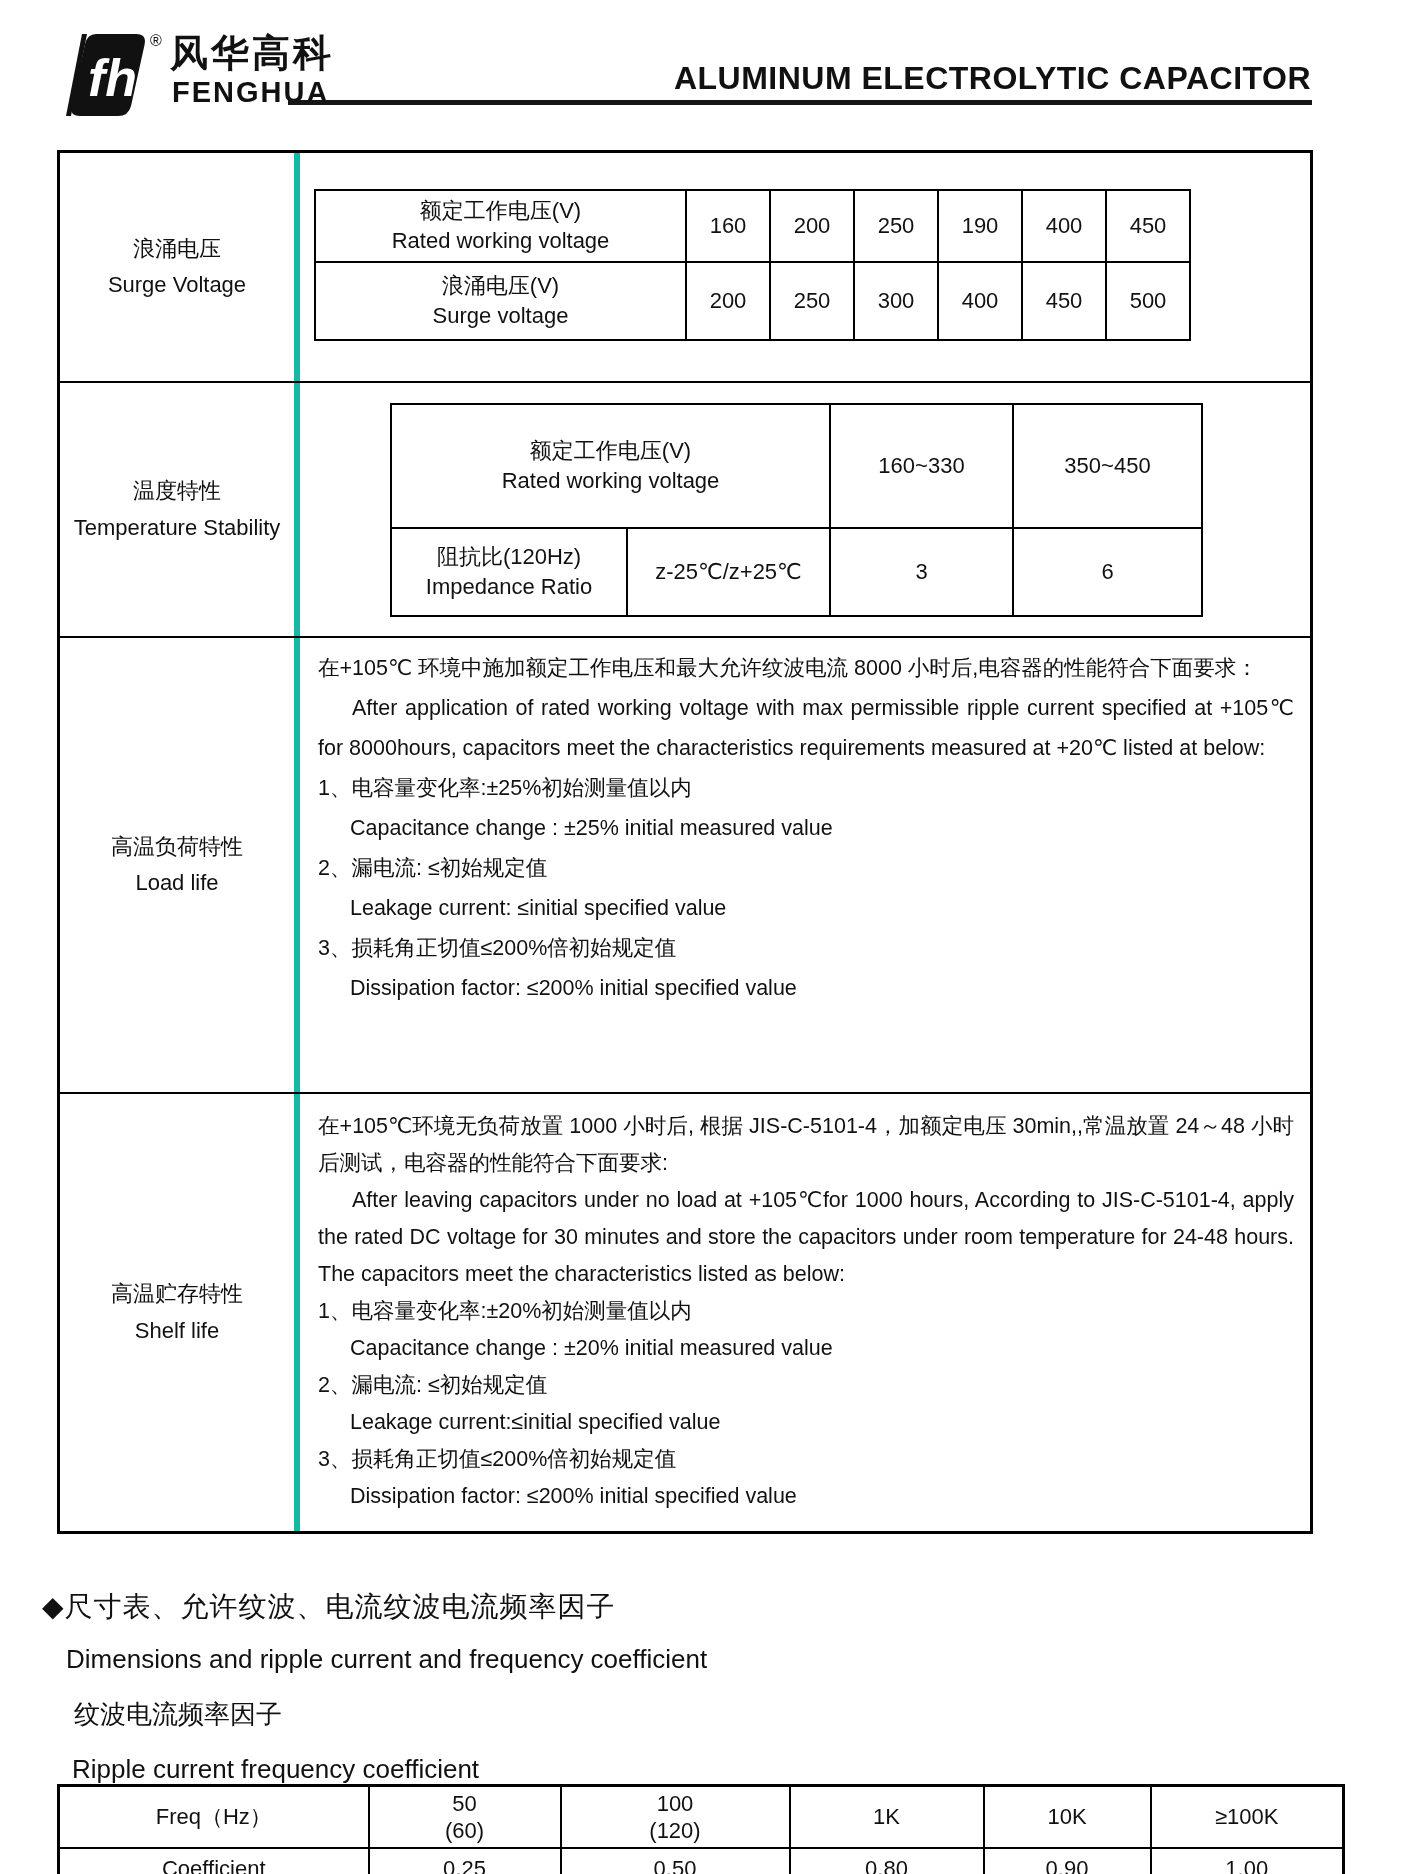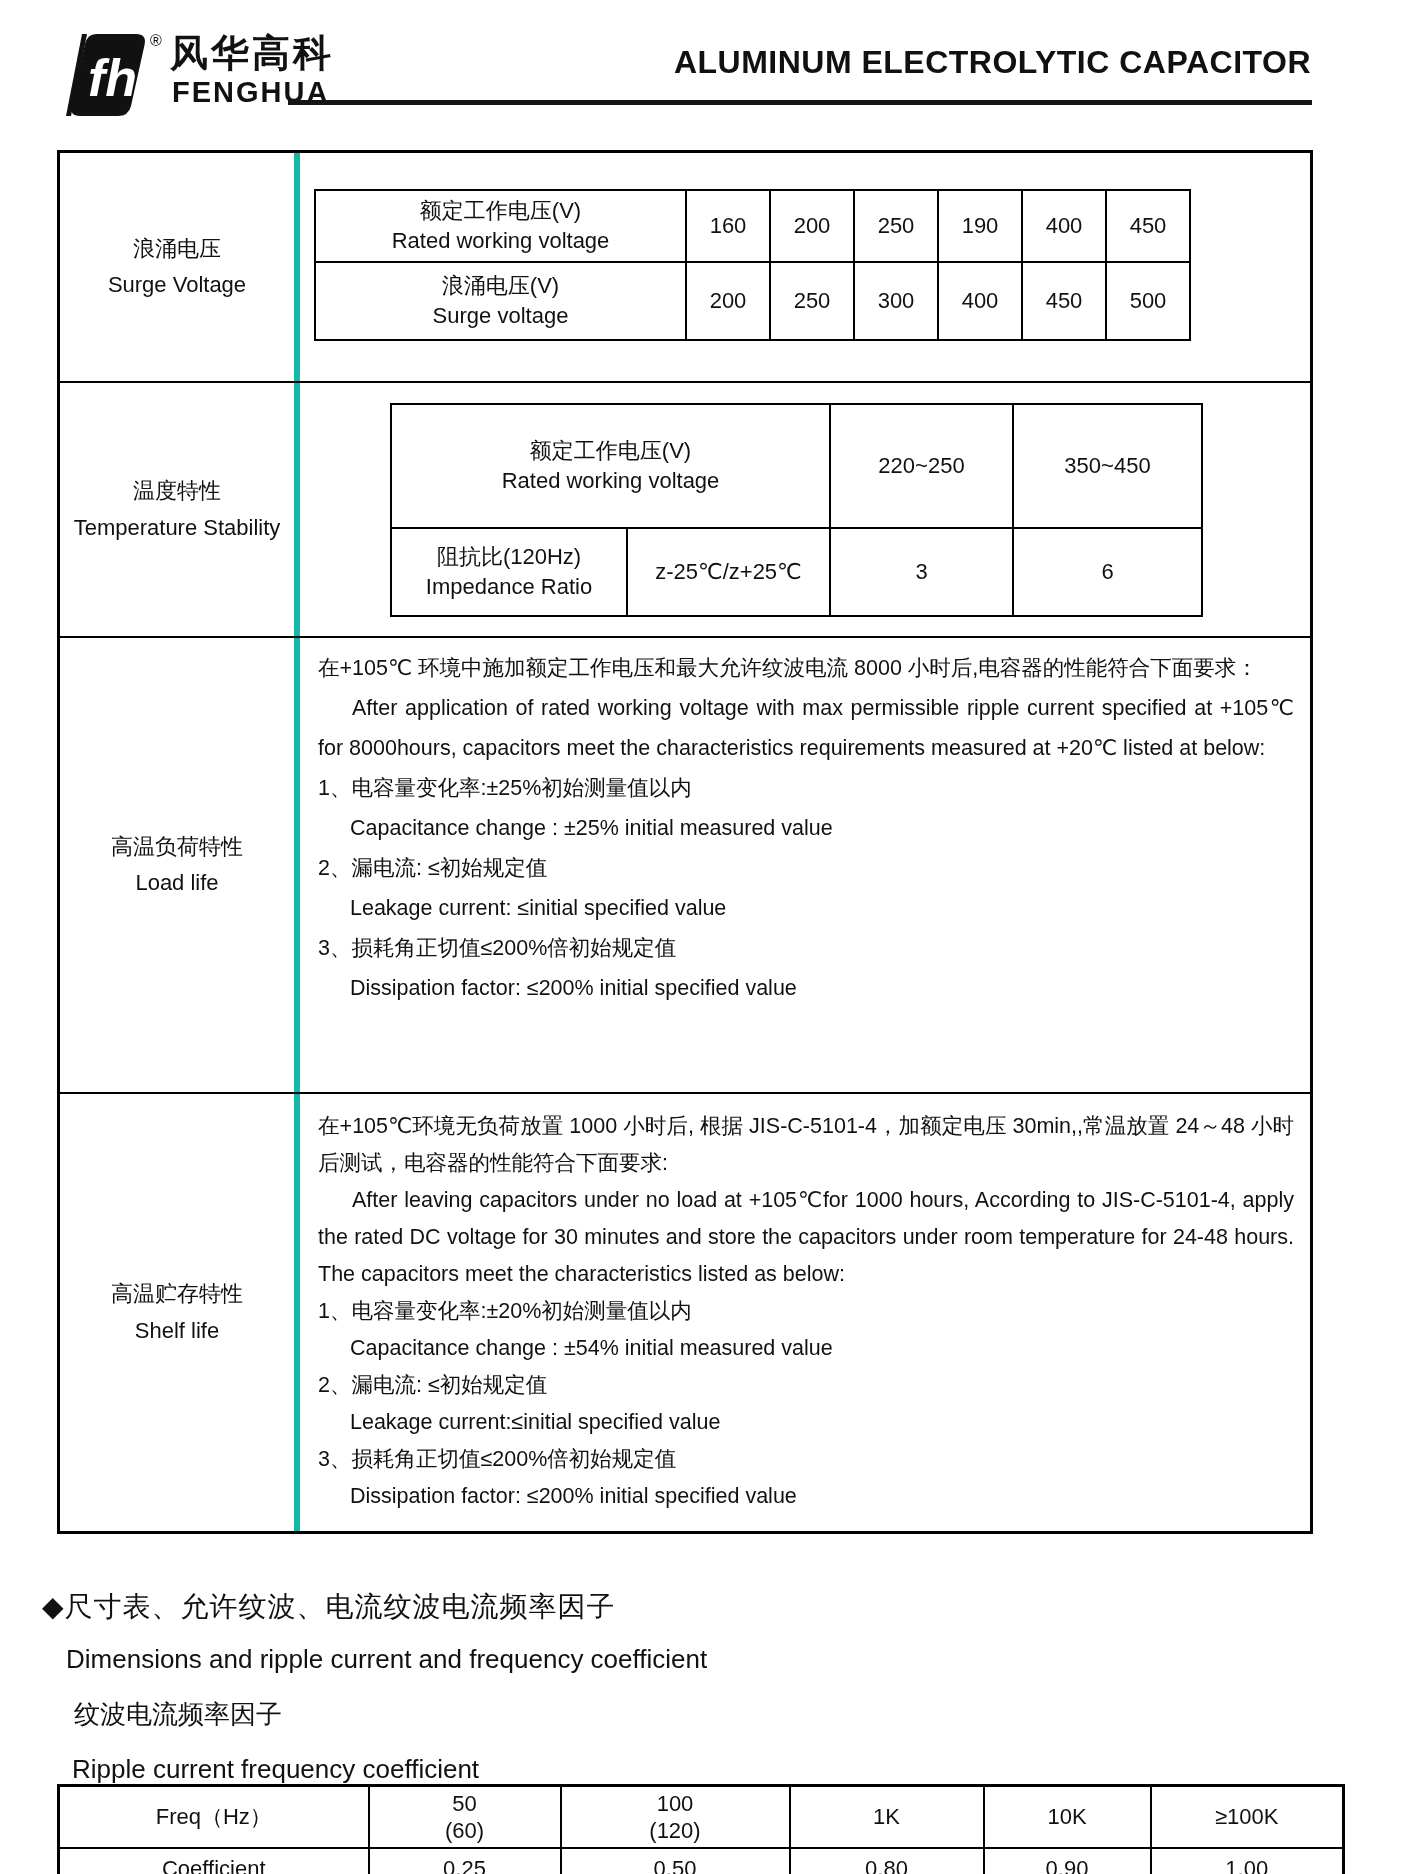--- a/index.html
+++ b/index.html
@@ -4,21 +4,21 @@
 <style>
   html,body{margin:0;padding:0;background:#e8e8e8;}
   .page{position:relative;width:1417px;height:1874px;background:#ffffff;overflow:hidden;
         font-family:"Liberation Sans","DejaVu Sans",sans-serif;color:#111;}
 
   
   .logo-mark{position:absolute;left:52px;top:30px;width:96px;height:88px;}
   .reg-mark{position:absolute;left:150px;top:32px;font-size:16px;color:#111;}
   .brand-cn{position:absolute;left:170px;top:28px;font-size:38px;font-weight:700;letter-spacing:3px;}
   .brand-en{position:absolute;left:172px;top:76px;font-size:29px;font-weight:700;letter-spacing:2px;}
-  .doc-title{position:absolute;right:106px;top:44px;font-size:32px;font-weight:700;letter-spacing:0.5px;}
+  .doc-title{position:absolute;right:106px;top:60px;font-size:32px;font-weight:700;letter-spacing:0.5px;}
   .title-rule{position:absolute;left:288px;top:100px;width:1024px;height:5px;background:#161616;}
 
   
   .spec-table{position:absolute;left:57px;top:150px;width:1256px;border:3px solid #000;box-sizing:border-box;background:#fff;}
   .spec-row{display:flex;box-sizing:border-box;}
   .spec-row + .spec-row{border-top:2px solid #000;}
   .row-surge{height:228px;}
   .row-temp{height:255px;}
   .row-load{height:456px;}
   .row-shelf{height:439px;}
@@ -126,21 +126,21 @@
         <div>Temperature Stability</div>
       </div>
       <div class="content-cell">
         <table class="inner temp-inner">
           <tbody>
               <tr class="trow1">
             <td colspan="2" class="cell-2line" style="width:439px;">
               <div>额定工作电压(V)</div>
               <div>Rated working voltage</div>
             </td>
-            <td class="tcol3">220~250</td>
+            <td class="tcol3">160~330</td>
             <td class="tcol4">350~450</td>
           </tr>
           <tr class="trow2">
             <td class="tcol1 cell-2line">
               <div>阻抗比(120Hz)</div>
               <div>Impedance Ratio</div>
             </td>
             <td class="tcol2">z-25℃/z+25℃</td>
             <td>3</td>
             <td>6</td>
@@ -169,21 +169,21 @@
 
     <div class="spec-row row-shelf">
       <div class="label-cell">
         <div>高温贮存特性</div>
         <div>Shelf life</div>
       </div>
       <div class="content-cell text-block lh37">
         <div class="cjk-intro">在+105℃环境无负荷放置 1000 小时后, 根据 JIS-C-5101-4，加额定电压 30min,,常温放置 24～48 小时后测试，电容器的性能符合下面要求:</div>
         <div class="en-intro">After leaving capacitors under no load at +105℃for 1000 hours, According to JIS-C-5101-4, apply the rated DC voltage for 30 minutes and store the capacitors under room temperature for 24-48 hours. The capacitors meet the characteristics listed as below:</div>
         <div class="item-cn">1、电容量变化率:±20%初始测量值以内</div>
-        <div class="item-en">Capacitance change : ±54% initial measured value</div>
+        <div class="item-en">Capacitance change : ±20% initial measured value</div>
         <div class="item-cn">2、漏电流: ≤初始规定值</div>
         <div class="item-en">Leakage current:≤initial specified value</div>
         <div class="item-cn">3、损耗角正切值≤200%倍初始规定值</div>
         <div class="item-en">Dissipation factor: ≤200% initial specified value</div>
       </div>
     </div>
   </div>
 
   <div class="section-heading">
     <div class="sh1">

